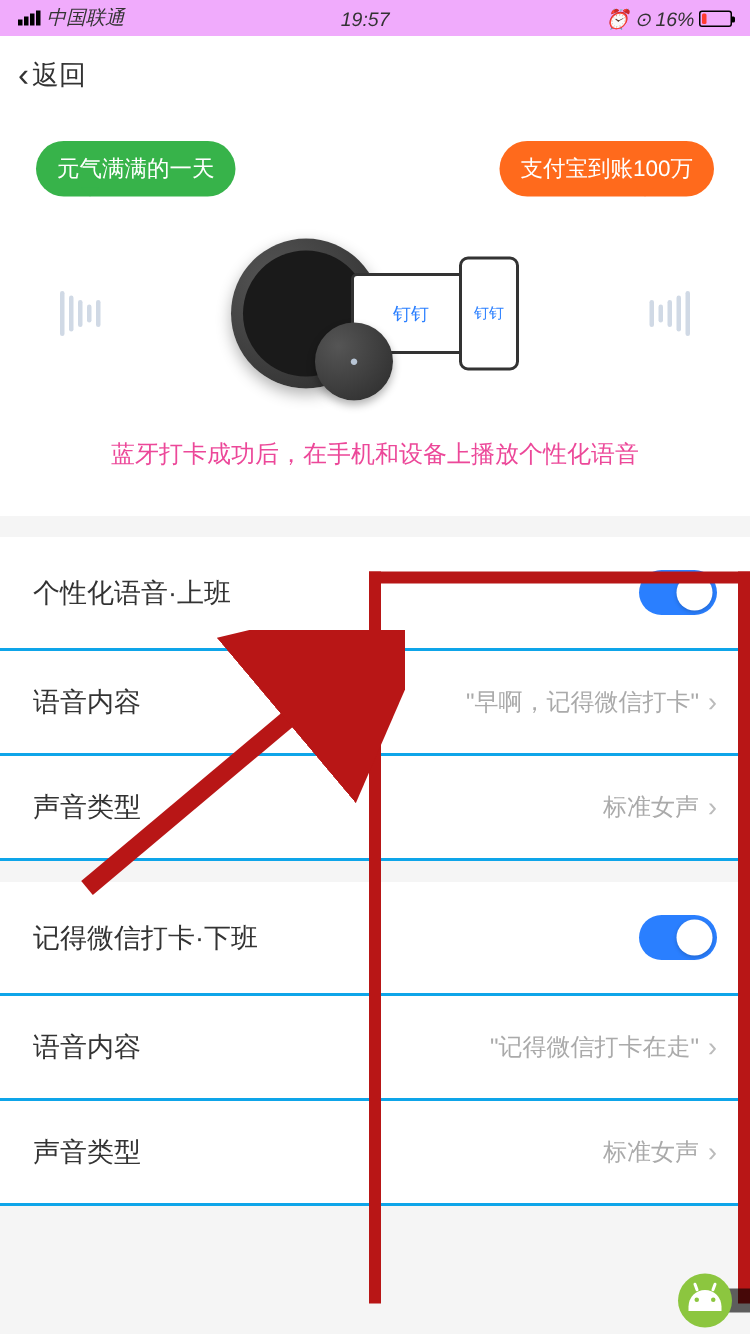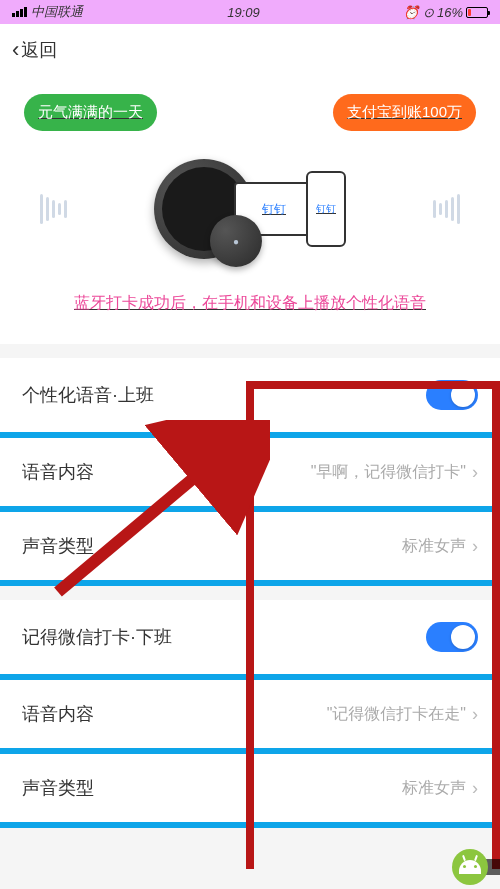--- a/index.html
+++ b/index.html
@@ -50,21 +50,20 @@
       position: absolute;
       left: 50%;
       transform: translateX(-50%);
       font-size: 20px;
       font-weight: 600;
     }
     .hero {
       background: #fff;
       padding: 18px 0 24px;
       text-align: center;
-      text-decoration: underline;
     }
     .bubbles {
       display: flex;
       justify-content: space-between;
       padding: 0 24px;
       margin-bottom: 8px;
     }
     .bubble {
       color: #fff;
       padding: 9px 14px;
@@ -168,21 +167,21 @@
     .hero-text { font-size: 16px; color: #ec4899; margin-bottom: 6px; }
     .hero-link { font-size: 16px; color: #2a7fff; }
     .hero-link .arrow { font-size: 14px; margin-left: 2px; }
     .section-gap { height: 14px; }
     .setting-row {
       background: #fff;
       padding: 22px;
       display: flex;
       align-items: center;
       justify-content: space-between;
-      border-bottom: 6px solid #0ea5e9;
+      border-bottom: 2px solid #0ea5e9;
     }
     .setting-label { font-size: 18px; color: #333; }
     .setting-value { font-size: 16px; color: #aaa; display: flex; align-items: center; }
     .chevron { color: #bbb; font-size: 18px; margin-left: 6px; }
     .toggle {
       width: 52px;
       height: 30px;
       background: #2a7fff;
       border-radius: 15px;
       position: relative;
@@ -268,21 +267,21 @@
 <div class="status-bar">
   <div class="status-left">
     <div class="signal-bars">
       <div class="bar b1"></div>
         <div class="bar b2"></div>
         <div class="bar b3"></div>
         <div class="bar b4"></div>
     </div>
     <span>中国联通</span>
   </div>
-  <span>19:09</span>
+  <span>19:57</span>
   <div class="status-right">
     <span>⏰</span>
     <span>⊙</span>
     <span>16%</span>
     <div class="battery">
         <div class="battery-fill"></div>
       </div>
   </div>
 </div>
 

